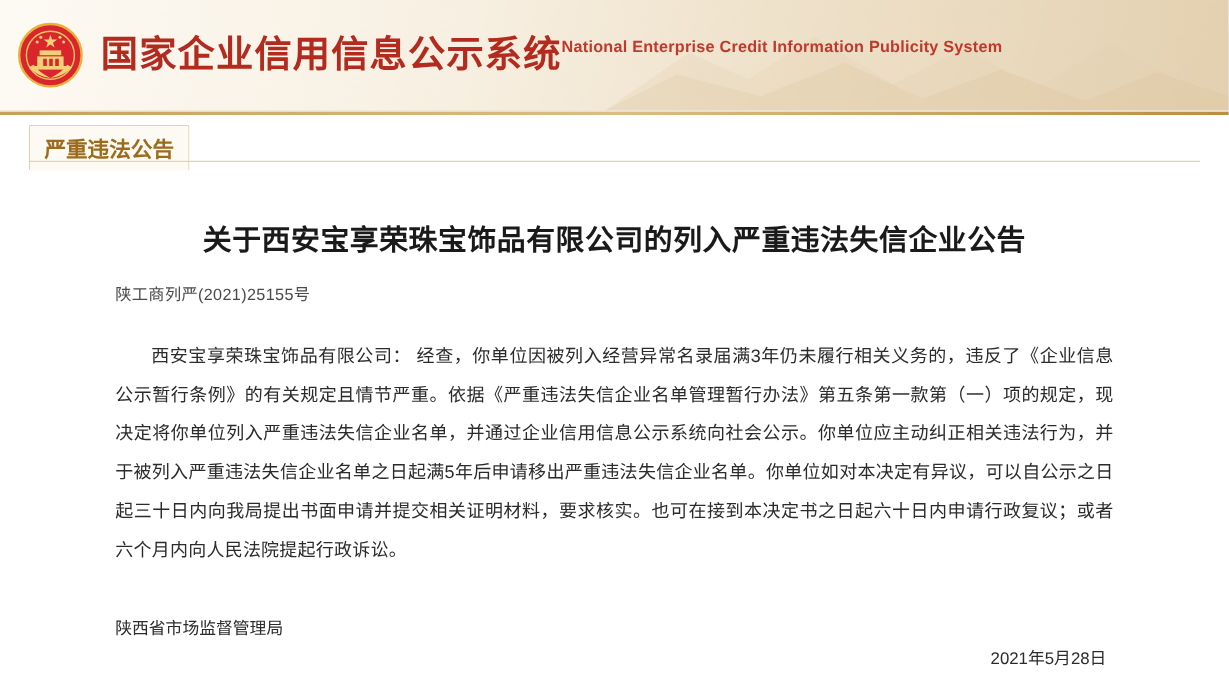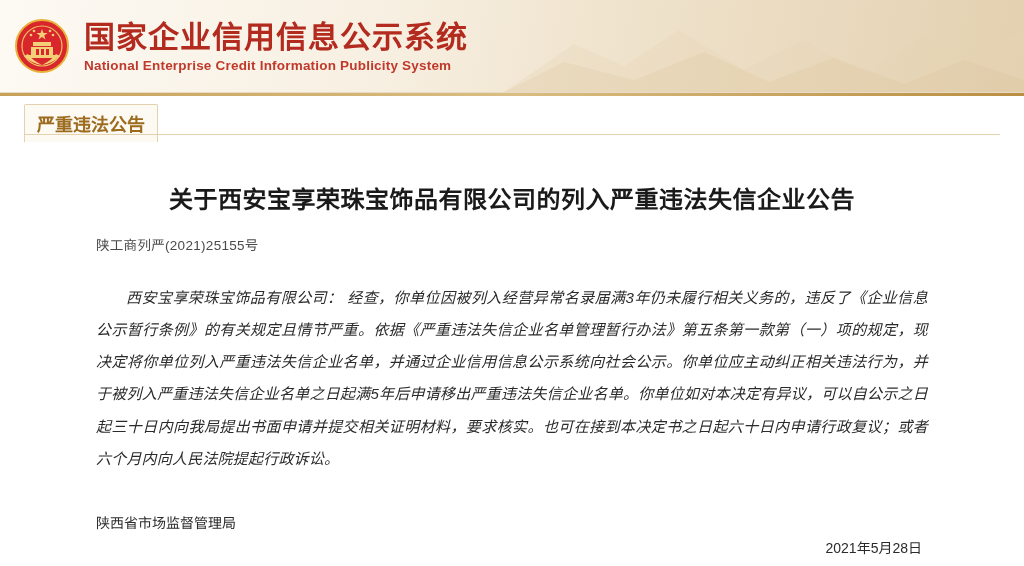--- a/index.html
+++ b/index.html
@@ -43,21 +43,21 @@
   }
   .emblem {
     width: 56px;
     height: 56px;
     flex: 0 0 56px;
     margin-right: 14px;
     position: relative;
   }
   .title-block {
     display: flex;
-    flex-direction: column;
+    flex-direction: row;
   }
   .title-cn {
     font-family: "DejaVu Sans", "Liberation Sans", sans-serif;
     font-size: 31px;
     font-weight: bold;
     letter-spacing: 1px;
     color: #b32a1e;
     line-height: 1.18;
     white-space: nowrap;
   }
@@ -131,21 +131,20 @@
     letter-spacing: 0.3px;
   }
   .doc-body {
     margin-top: 28px;
     font-size: 15px;
     line-height: 2.15;
     color: #2b2b2b;
     text-align: justify;
     text-indent: 2em;
     letter-spacing: 0.2px;
-    font-style: italic;
   }
   .doc-signature {
     margin-top: 34px;
     text-align: left;
     font-size: 14px;
     color: #2b2b2b;
     line-height: 2.0;
     padding-right: 6px;
   }
   .doc-date {

